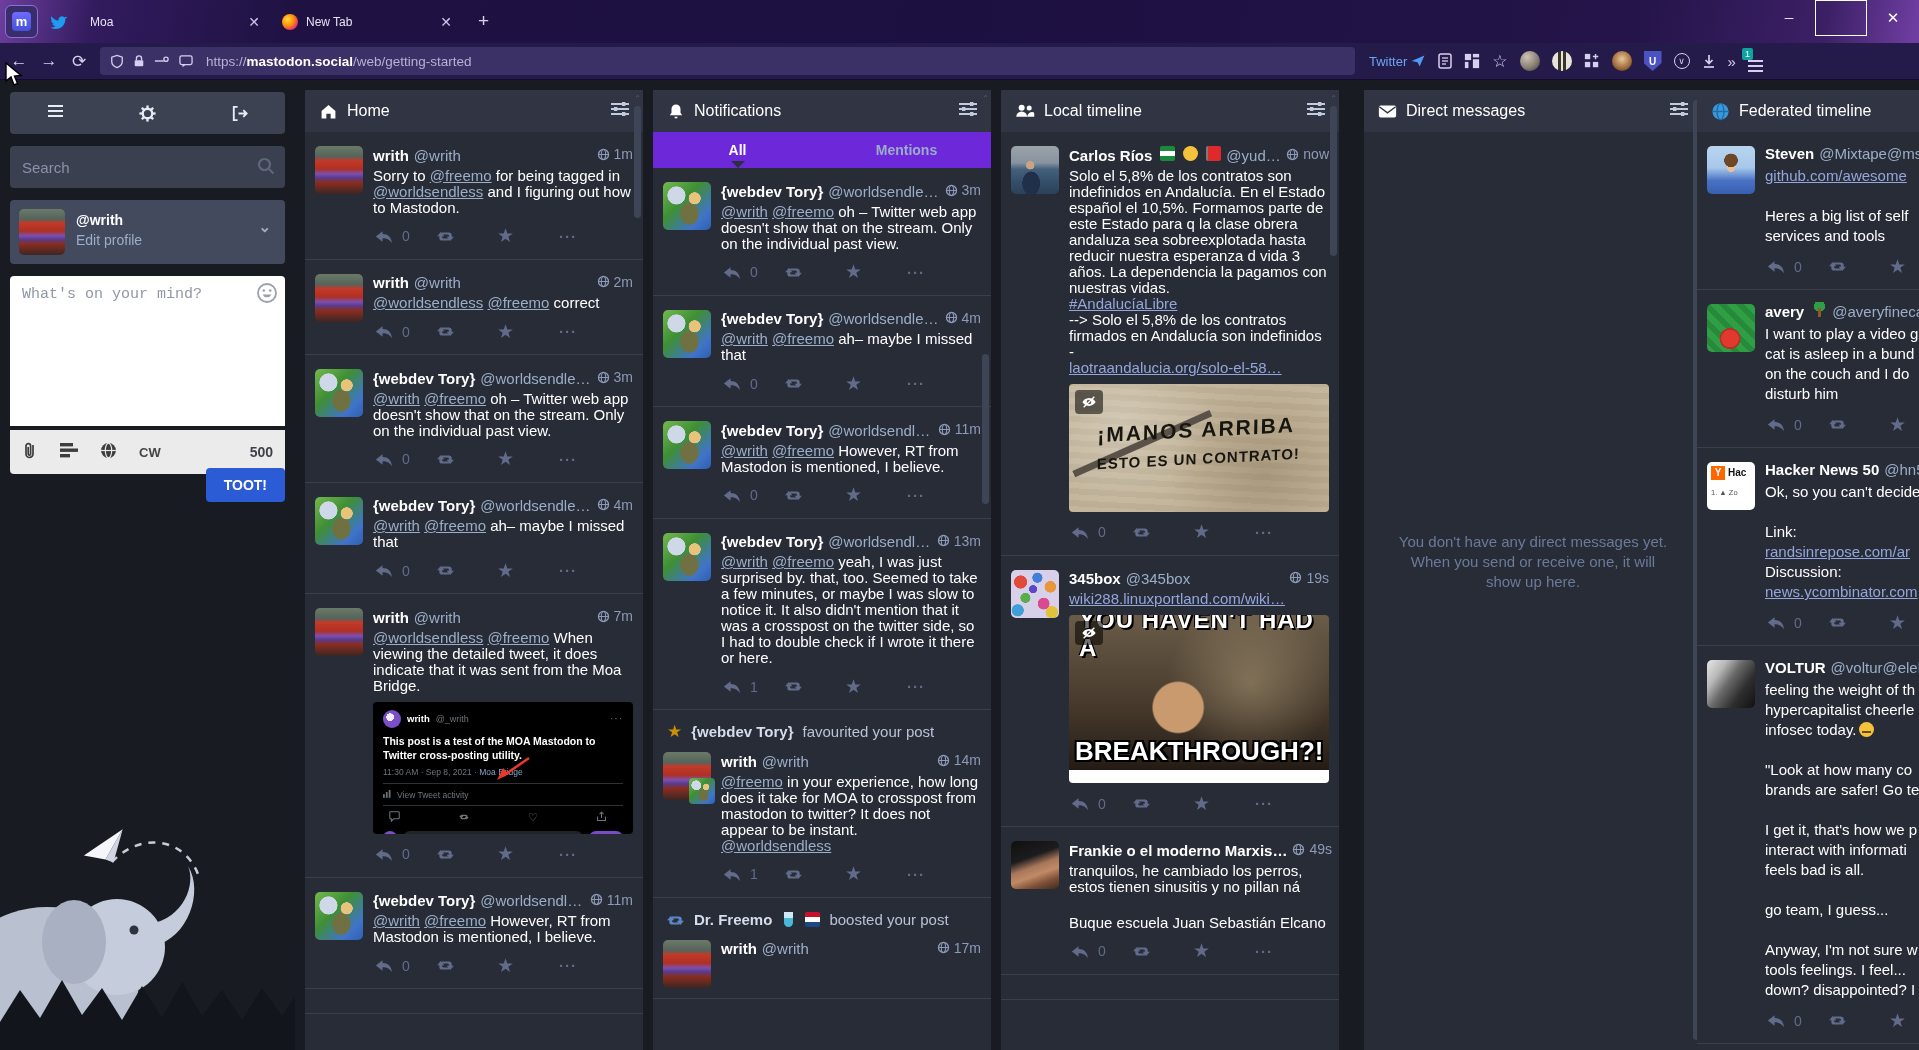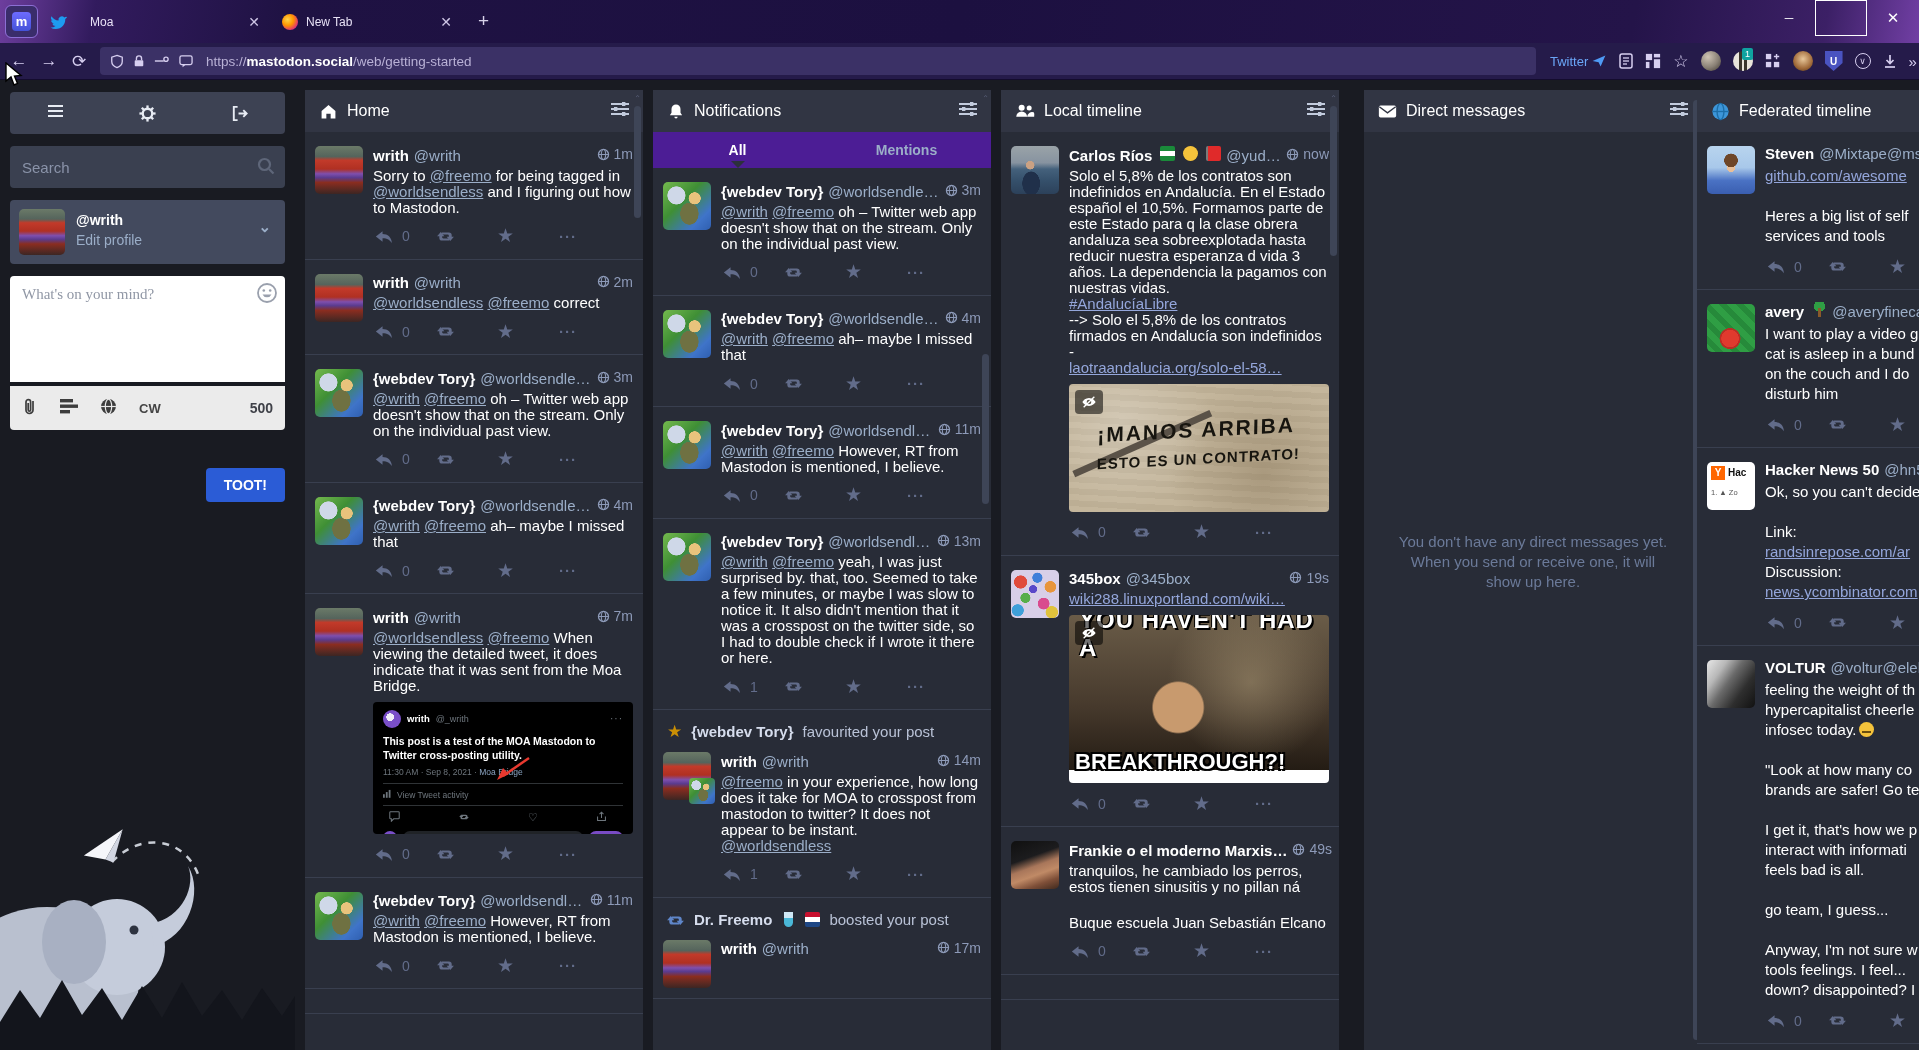--- a/index.html
+++ b/index.html
@@ -17,21 +17,21 @@
   .tab .grow{flex:1}
   .tab-close{color:#cfc7e6;font-size:14px;cursor:default}
   .fav-firefox{width:16px;height:16px;border-radius:50%;background:radial-gradient(circle at 35% 35%,#ffd54a,#ff9500 40%,#e3366f 72%,#7542e5 100%)}
   .newtab{position:absolute;top:10px;color:#d8d2ea;font-size:19px;font-weight:300}
   .winctl{position:absolute;top:0;right:0;height:36px;display:flex}
   .winctl span{width:52px;height:36px;display:flex;align-items:center;justify-content:center;color:#fff;font-size:12px}
   .maxglyph{width:10px;height:10px;border:1px solid #fff;display:inline-block}
 
   .navbar{position:absolute;left:0;top:43px;width:100%;height:37px;background:#251b4a;border-bottom:1px solid #140c2e;display:flex;align-items:center}
   .navbtn{color:#d7cff0;font-size:17px;width:30px;text-align:center;flex:none}
-  .urlbar{height:28px;width:1436px;margin-left:6px;background:#3b3166;border-radius:4px;display:flex;align-items:center;padding:0 10px;gap:9px;flex:none}
+  .urlbar{height:28px;width:1255px;margin-left:6px;background:#3b3166;border-radius:4px;display:flex;align-items:center;padding:0 10px;gap:9px;flex:none}
   .ubicon{color:#d7cff0;display:flex;align-items:center}
   .urltext{font-size:13.5px;color:#b9b1d6;margin-left:4px;white-space:nowrap}
   .urltext .host{color:#fff;font-weight:bold}
   .navright{display:flex;align-items:center;gap:12px;margin-left:14px}
   .twitter-ext{color:#6aa6f7;font-size:13px;display:flex;align-items:center;gap:3px}
   .extavatar{width:20px;height:20px;border-radius:50%;background:radial-gradient(circle at 35% 30%,#cfc4b4,#8a8176 55%,#3c362e)}
   .extavatar.b{background:radial-gradient(circle at 50% 40%,#e8c79a,#a06a3a 60%,#4a2e16)}
   .badger{width:20px;height:20px;border-radius:50%;background:linear-gradient(90deg,#e8e4da 0 30%,#3a352c 30% 45%,#e8e4da 45% 55%,#3a352c 55% 70%,#e8e4da 70%)}
   .ublock{position:relative;width:18px;height:20px;background:#4a53c0;clip-path:polygon(0 0,100% 0,100% 60%,50% 100%,0 60%);display:flex;align-items:center;justify-content:center;color:#fff;font-size:10px;font-weight:bold}
   .ubadge{position:absolute;top:48px;right:166px;background:#0fa3a0;color:#fff;font-size:9px;padding:0 3px;border-radius:2px;line-height:12px;z-index:5}
@@ -47,38 +47,38 @@
   .searchbox{position:absolute;left:10px;top:66px;width:275px;height:42px;background:#3a4050;border-radius:4px}
   .searchbox input{width:100%;height:100%;background:transparent;border:0;outline:0;color:#d9e1e8;font-size:15px;padding:0 34px 0 12px;font-family:"Liberation Sans",sans-serif}
   .searchbox input::placeholder{color:#8a93a9}
   .searchmag{position:absolute;right:10px;top:11px}
   .profile{position:absolute;left:10px;top:120px;width:275px;height:64px;background:#434a5e;border-radius:4px}
   .profile .avatar{position:absolute;left:9px;top:9px;width:46px;height:46px;border-radius:5px}
   .pf-user{position:absolute;left:66px;top:12px;color:#fff;font-weight:bold;font-size:14px}
   .pf-edit{position:absolute;left:66px;top:32px;color:#9baec8;font-size:14px}
   .pf-chev{position:absolute;right:14px;top:18px;color:#9baec8;font-size:15px;font-weight:bold}
   .composebox{position:absolute;left:10px;top:196px;width:275px}
-  .composebox textarea{width:275px;height:106px;background:#fff;border:0;border-radius:4px 4px 0 0;resize:none;outline:0;font-size:15px;padding:10px 30px 4px 12px;color:#282c37;font-family:Liberation Serif, serif}
+  .composebox textarea{width:275px;height:150px;background:#fff;border:0;border-radius:4px 4px 0 0;resize:none;outline:0;font-size:15px;padding:10px 30px 4px 12px;color:#282c37;font-family:Liberation Mono, monospace}
   .composebox textarea::placeholder{color:#9097a5}
   .emojibtn{position:absolute;right:7px;top:6px}
   .ctoolbar{width:275px;height:44px;background:#ebebeb;border-radius:0 0 4px 4px;display:flex;align-items:center;padding:0 12px;gap:22px}
   .ctoolbar .cw{color:#454545;font-weight:bold;font-size:13px}
   .ccount{margin-left:auto;color:#3f4148;font-weight:bold;font-size:14px}
   .tootrow{position:absolute;left:10px;top:388px;width:275px;display:flex;justify-content:flex-end}
   .tootbtn{background:#2b5cd6;color:#fff;border:0;border-radius:4px;font-weight:bold;font-size:14px;padding:9px 18px;font-family:"Liberation Sans",sans-serif}
   .mascot{position:absolute;left:-8px;bottom:28px}
   .ground{position:absolute;left:0;bottom:0}
 
   
   .column{position:absolute;top:10px;bottom:0;width:338px;background:#282c37;display:flex;flex-direction:column;overflow:hidden}
   .col-home{left:305px}.col-notif{left:653px}.col-local{left:1001px}.col-direct{left:1364px}.col-fed{left:1697px}
   .colhead{height:42px;background:#313543;display:flex;align-items:center;padding:0 14px;gap:9px;color:#fff;font-size:16px;flex:none}
   .colhead .sliders{margin-left:auto}
   .colscroll{flex:1;overflow:hidden;position:relative}
-  .ntabs{height:36px;background:#4c1d95;display:flex;flex:none;position:relative}
+  .ntabs{height:36px;background:#6d28d9;display:flex;flex:none;position:relative}
   .ntab{flex:1;display:flex;align-items:center;justify-content:center;font-size:14px;font-weight:bold;color:#9baec8}
   .ntab.active{color:#fff}
   .ntab-notch{position:absolute;left:25%;bottom:-7px;margin-left:-7px;border:7px solid transparent;border-top-color:#2c303c}
 
   .post{padding:12px 10px;border-bottom:1px solid #393f4f;position:relative}
   .notif-head{display:flex;align-items:center;gap:9px;padding-left:28px;margin-bottom:8px;font-size:15px;color:#b9c2d6;flex-wrap:wrap;line-height:20px}
   .notif-head b{color:#d6dded}
   .nicon-star{color:#ca8f04;font-size:17px;margin-left:-24px}
   .nicon-boost{width:20px;height:20px;color:#5f86c9;margin-left:-26px}
   .pmain{position:relative;padding-left:58px;min-height:48px}
@@ -125,21 +125,21 @@
     repeating-linear-gradient(3deg,#c4b69c 0 6px,#bcae94 6px 12px)}
   .m-graffiti::before{content:"";position:absolute;left:-20px;top:-30px;width:150px;height:90px;border-bottom:7px solid #5a5248;transform:rotate(-24deg)}
   .graf-text{position:absolute;left:28px;top:34px;transform:rotate(-3deg) skewX(-4deg);color:#17150f;font-weight:bold}
   .graf-l1{font-size:21px;letter-spacing:2px}
   .graf-l2{font-size:15px;letter-spacing:1px;margin-top:8px}
   .m-meme{height:168px;background:
     radial-gradient(circle at 42% 55%,#c89a6e 0 14%,transparent 15%),
     radial-gradient(circle at 70% 40%,rgba(200,180,140,.4),transparent 40%),
     linear-gradient(180deg,#6a5c48 0%,#46392c 55%,#241c14 92%,#fff 92.5%)}
   .meme-top{position:absolute;left:10px;top:-9px;color:#fff;font-weight:bold;font-size:24px;letter-spacing:1px;text-shadow:2px 2px 0 #000,-1px -1px 0 #000}
-  .meme-main{position:absolute;left:6px;bottom:8px;color:#fff;font-weight:bold;font-size:22px;text-shadow:2px 2px 0 #000,-2px 2px 0 #000,2px -2px 0 #000,-2px -2px 0 #000}
+  .meme-main{position:absolute;left:6px;bottom:16px;color:#fff;font-weight:bold;font-size:26px;text-shadow:2px 2px 0 #000,-2px 2px 0 #000,2px -2px 0 #000,-2px -2px 0 #000}
 
   
   .sb{position:absolute;top:4px;right:2px;bottom:4px;width:7px}
   .sb .chev{position:absolute;top:0;left:0;width:7px;text-align:center;color:#565e75;font-size:8px}
   .sb .thumb{position:absolute;left:0;width:7px;border-radius:4px;background:#3e4557}
 
   .emptycol{color:#6b7a99;font-size:15px;line-height:20px;text-align:center;padding:0 28px;margin-top:400px}
 
   
   .emj{display:inline-block;width:15px;height:15px;vertical-align:-2px;margin-left:3px;border-radius:2px;flex:none}

